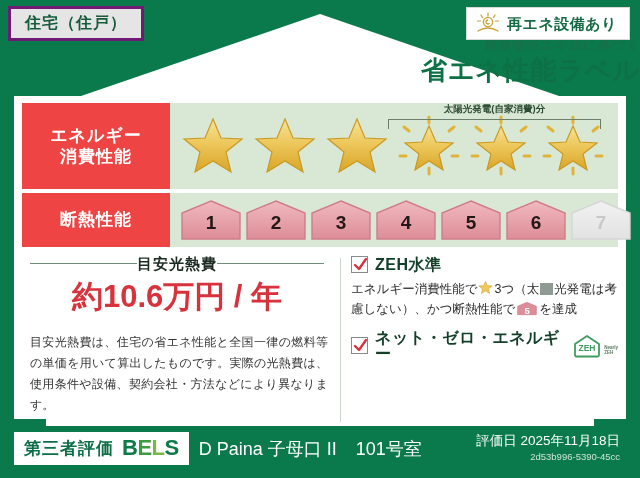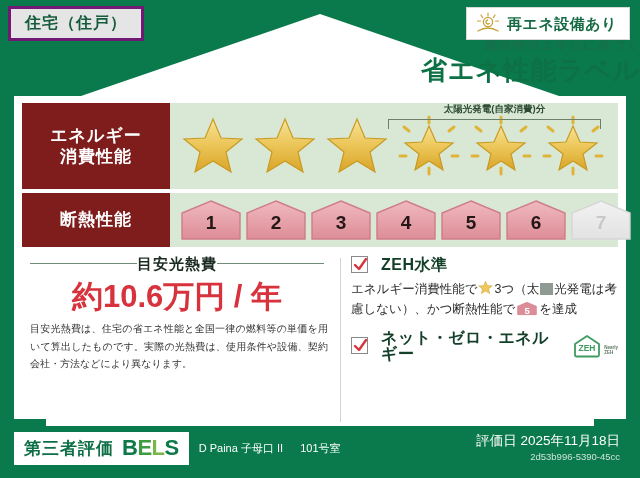--- a/index.html
+++ b/index.html
@@ -95,21 +95,21 @@
     z-index: 10;
     padding: 7px 8px 0 8px;
   }
   .perf-row {
     display: flex;
     align-items: stretch;
     background: #d9e8d5;
   }
   .perf-label {
     width: 148px;
-    background: #7f1d1d;
+    background: #ef4444;
     color: #ffffff;
     font-size: 17px;
     font-weight: bold;
     letter-spacing: 1px;
     display: flex;
     flex-direction: column;
     align-items: center;
     justify-content: center;
     line-height: 1.25;
     flex: none;
@@ -234,34 +234,34 @@
   .cost-value {
     margin-top: 10px;
     text-align: center;
     font-size: 31px;
     font-weight: bold;
     color: #d8323c;
     letter-spacing: 0px;
     line-height: 1;
   }
   .cost-note {
-    margin-top: 8px;
+    margin-top: 20px;
     padding: 0 4px 0 8px;
-    font-size: 10px;
+    font-size: 12px;
     color: #333333;
     line-height: 1.75;
     text-align: justify;
   }
 
   
   .claim { margin-bottom: 10px; }
   .claim-head {
     display: flex;
     align-items: center;
-    gap: 13px;
+    gap: 7px;
   }
   .check-box {
     width: 17px; height: 17px;
     border: 1.5px solid #8a8a8a;
     background: #ffffff;
     position: relative;
     flex: none;
   }
   .check-box svg { position: absolute; left: 1px; top: 0px; }
   .claim-title {
@@ -348,21 +348,21 @@
     letter-spacing: -0.5px;
   }
   .bels-chip .bels .b1 { color: #0d7a4a; }
   .bels-chip .bels .b2 { color: #3f9b3f; }
   .bels-chip .bels .b3 { color: #7ab648; }
   .bels-chip .bels .b4 { color: #0d7a4a; }
 
   .prop-name {
     margin-left: 10px;
     color: #ffffff;
-    font-size: 11px;
+    font-size: 18px;
     line-height: 1;
     white-space: nowrap;
   }
   .prop-name .room { margin-left: 14px; }
 
   .footer-right {
     margin-left: auto;
     margin-right: 20px;
     text-align: right;
     color: #ffffff;

